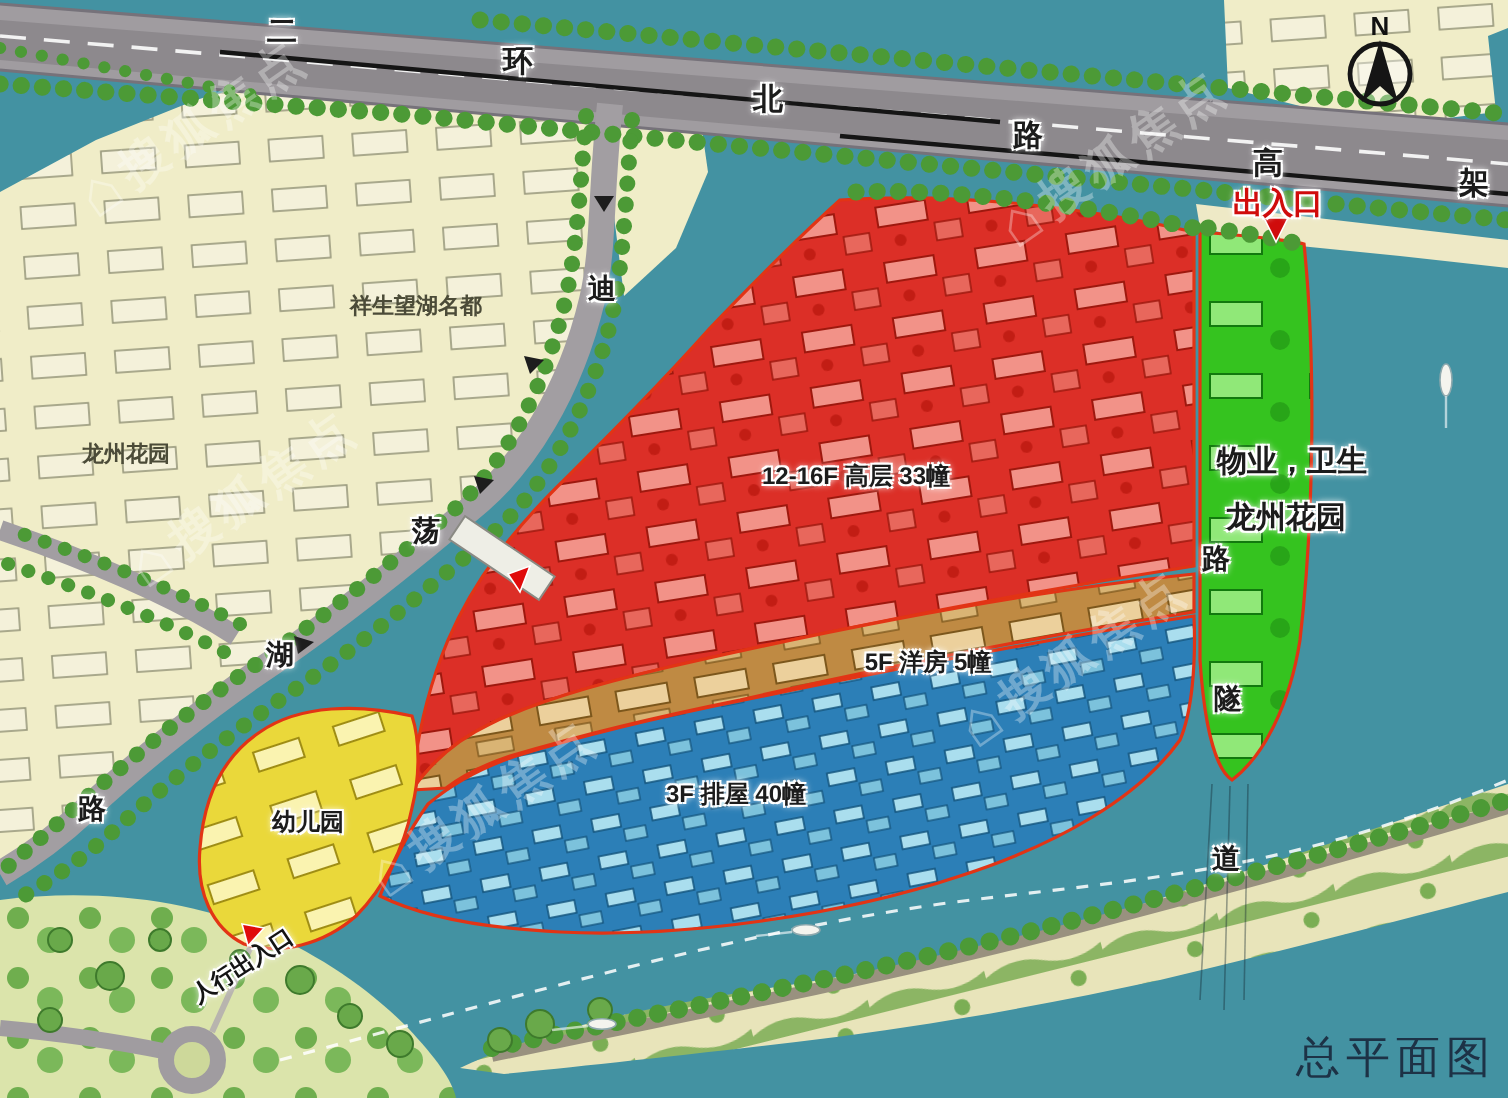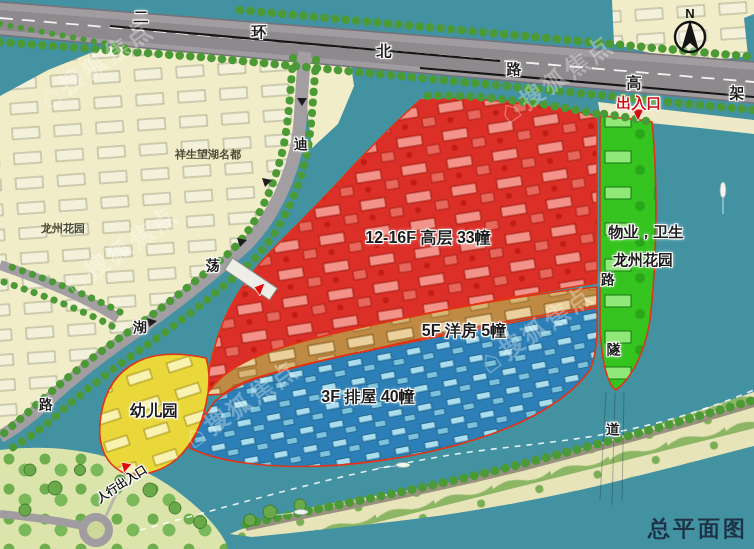--- a/index.html
+++ b/index.html
@@ -10,28 +10,28 @@
   #stage svg{position:absolute;left:0;top:0;}
   .map-label{
     position:absolute;transform:translate(-50%,-50%);
     white-space:nowrap;color:#1c1c1c;line-height:1;
     font-family:"Liberation Sans",sans-serif;
   }
   .halo{
     text-shadow:-1px -1px 0 #fff,1px -1px 0 #fff,-1px 1px 0 #fff,1px 1px 0 #fff,
       0 0 3px #fff,0 0 4px #fff;
   }
-  .zone-label{font-size:16px;font-weight:bold;}
+  .zone-label{font-size:12px;font-weight:bold;}
   .zone-label.small{font-size:15px;}
   .vchar{font-size:14px;font-weight:600;}
   .vchar.ring{font-size:15px;}
   .tiny-label{font-size:11px;color:#4b4b38;font-weight:600;}
   .entrance{font-size:15px;font-weight:bold;color:#d00c0c;}
   .ped-entrance{font-size:11.5px;font-weight:bold;color:#141414;}
-  .title-label{font-size:22px;font-weight:bold;color:#1d3246;letter-spacing:3px;}
+  .title-label{font-size:22px;font-weight:normal;color:#1d3246;letter-spacing:3px;}
   .north-label{font-size:13px;font-weight:bold;color:#111;}
   .wm{
     position:absolute;display:flex;align-items:center;gap:5px;
     color:rgba(255,255,255,0.32);transform:rotate(-35deg);
     font-weight:bold;pointer-events:none;white-space:nowrap;
   }
   .wm .ic{font-size:32px;}
   .wm .tx{font-size:24px;letter-spacing:3px;}
 </style>
 </head>

